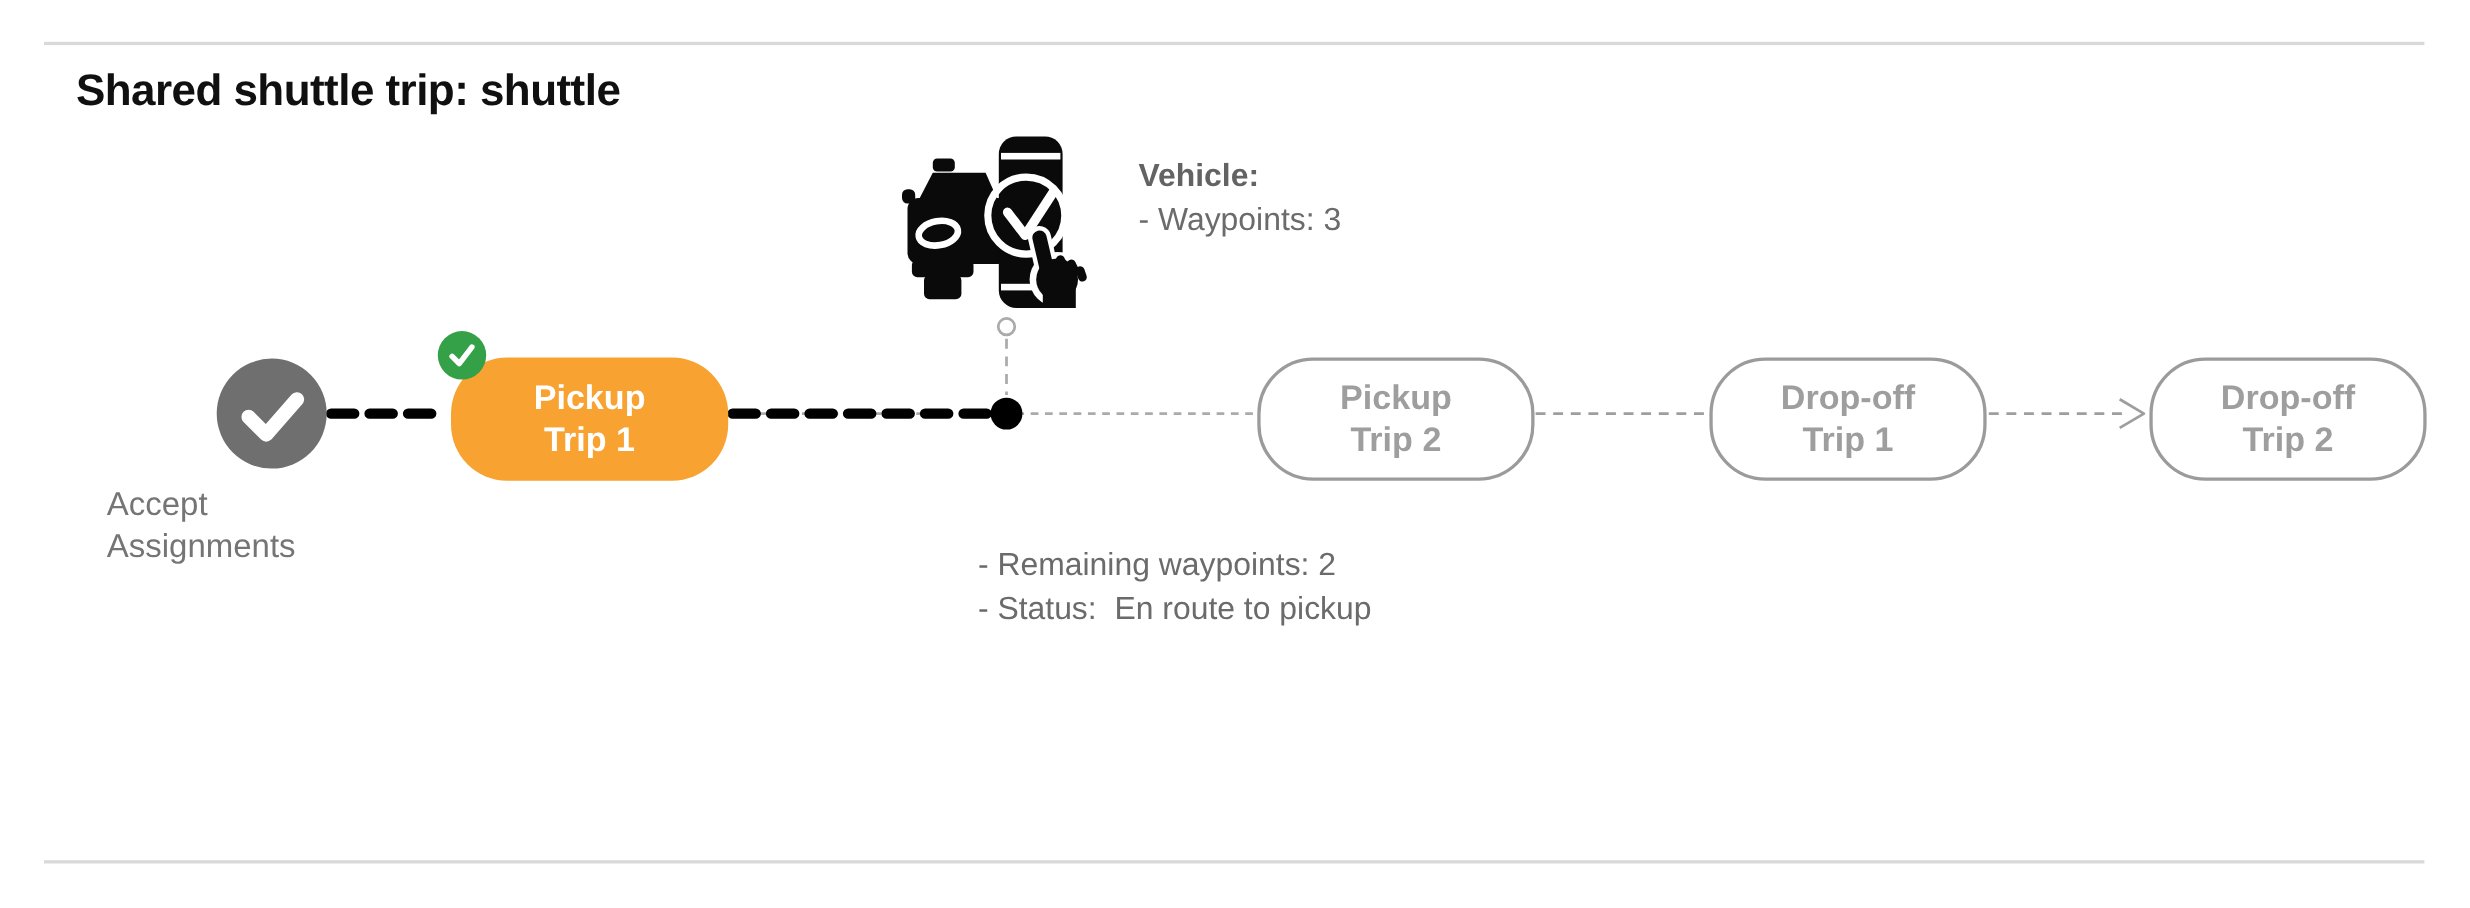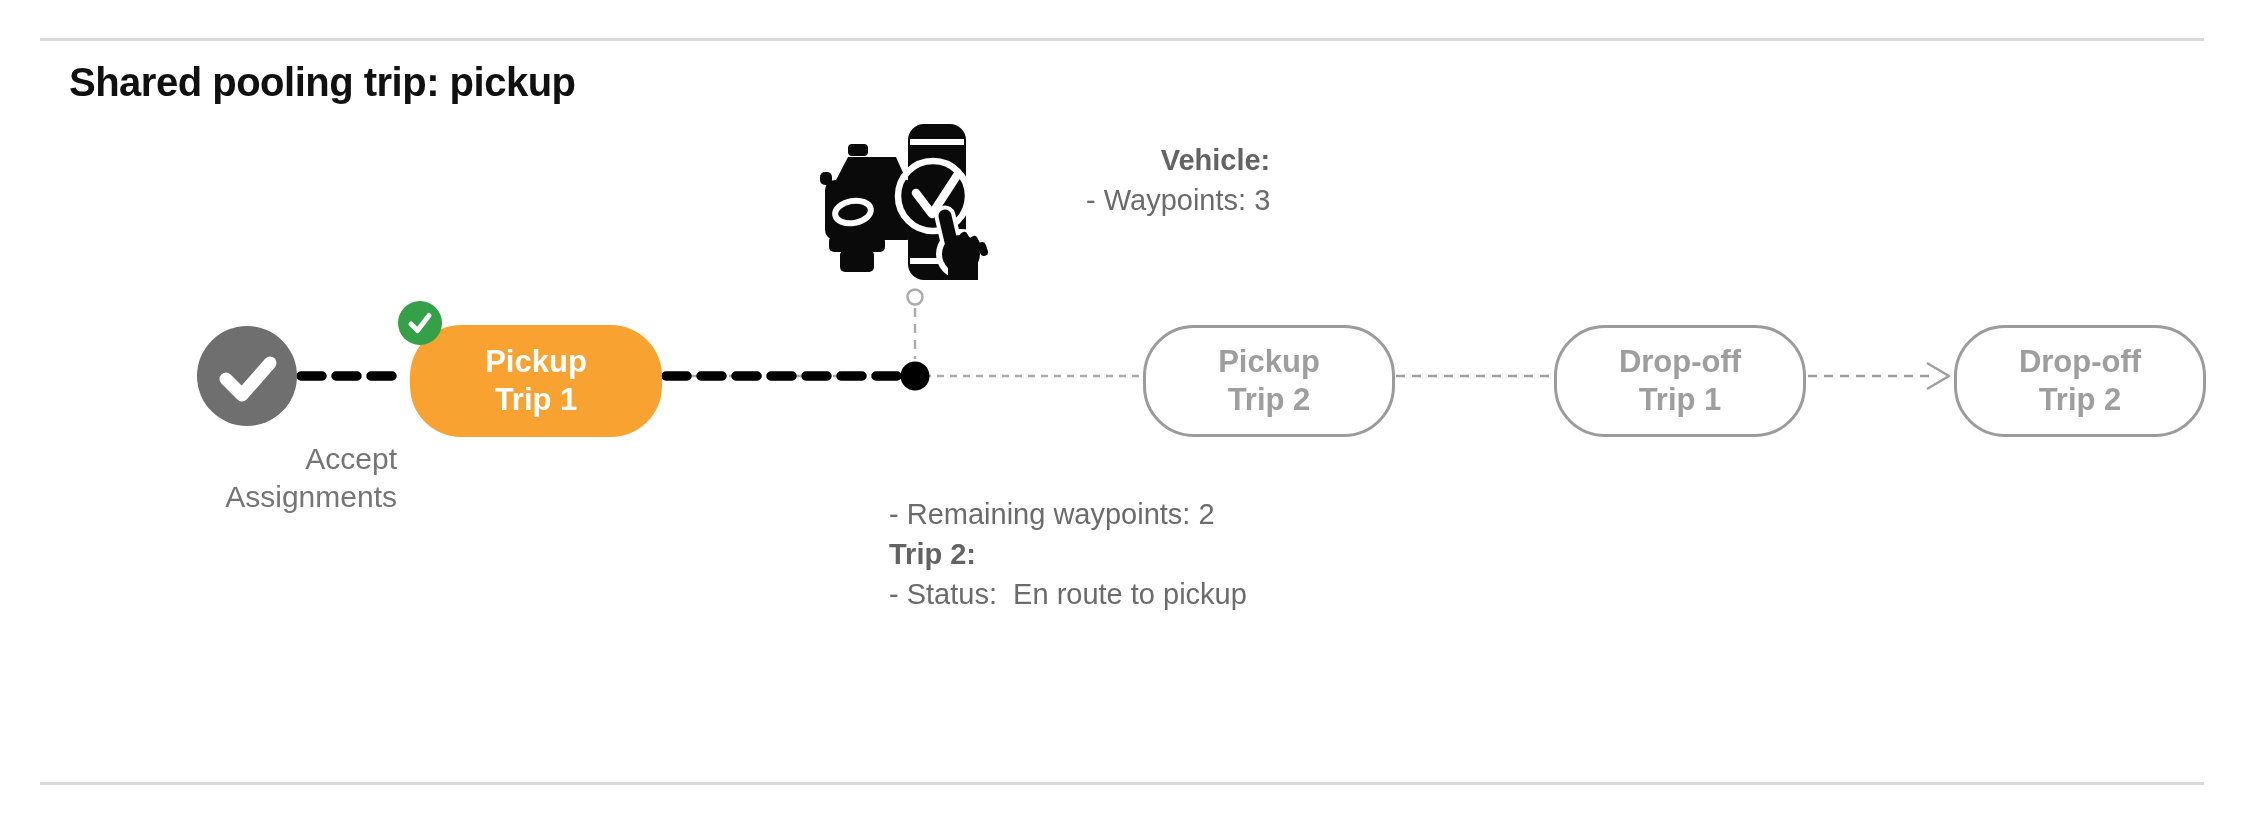--- a/index.html
+++ b/index.html
@@ -32,47 +32,47 @@
   #pill-dropoff-trip-2 { left:1954px; }
   .pill-label { white-space:pre-line; }
 
   #accept-node {
     position:absolute; left:197px; top:326px; width:100px; height:100px;
     border-radius:50%; background:#6F6F6F;
     display:flex; align-items:center; justify-content:center;
   }
   #accept-label {
     position:absolute; left:247px; top:440px; transform:translateX(-50%);
-    text-align:right; white-space:pre-line; color:#757575;
+    text-align:left; white-space:pre-line; color:#757575;
     font-size:30px; line-height:38px; width:300px;
   }
 
   #completed-badge {
     position:absolute; left:398px; top:301px; width:44px; height:44px;
     border-radius:50%; background:#34A047;
     display:flex; align-items:center; justify-content:center;
   }
 
   #vehicle-icon { position:absolute; left:820px; top:124px; overflow:visible; }
 
   .anno { position:absolute; color:#6b6b6b; font-size:29px; line-height:40px; }
-  #vehicle-annotation { left:1086px; top:140px;text-align:right; }
+  #vehicle-annotation { left:1035px; top:140px; }
   #trips-annotation   { left:889px;  top:494px; }
   .anno-heading { font-weight:bold; color:#636363; }
   .anno-line { white-space:pre; }
 </style>
 </head>
 <body>
 
 <div id="canvas">
 
   <div id="top-rule" class="rule"></div>
   <div id="bottom-rule" class="rule"></div>
 
-  <div id="page-title">Shared pooling trip: pickup</div>
+  <div id="page-title">Shared shuttle trip: shuttle</div>
 
   <svg id="connector-layer" width="2245" height="825" viewBox="0 0 2245 825">
 
     <line x1="664" y1="376" x2="1141" y2="376" stroke="#ababab" stroke-width="2.5" stroke-dasharray="7 6"></line>
     <line x1="1396" y1="376" x2="1551" y2="376" stroke="#9e9e9e" stroke-width="2.5" stroke-dasharray="9 7"></line>
     <line x1="1808" y1="376" x2="1934" y2="376" stroke="#9e9e9e" stroke-width="2.5" stroke-dasharray="9 7"></line>
     <path d="M1927,363 L1949,376 L1927,389" fill="none" stroke="#9e9e9e" stroke-width="2.5" stroke-linejoin="round"></path>
 
     <line x1="301" y1="376" x2="405" y2="376" stroke="#000000" stroke-width="9.5" stroke-dasharray="21 14" stroke-linecap="round"></line>
     <line x1="666" y1="376" x2="902" y2="376" stroke="#000000" stroke-width="9.5" stroke-dasharray="21 14" stroke-linecap="round"></line>
@@ -145,17 +145,16 @@
     </g>
   </svg>
 
   <div id="vehicle-annotation" class="anno">
     <div class="anno-heading">Vehicle:</div>
     <div class="anno-line">- Waypoints: 3</div>
   </div>
 
   <div id="trips-annotation" class="anno">
     <div class="anno-line">- Remaining waypoints: 2</div>
-    <div class="anno-heading">Trip 2:</div>
     <div class="anno-line">- Status:  En route to pickup</div>
   </div>
 
 </div>
 
 </body></html>

